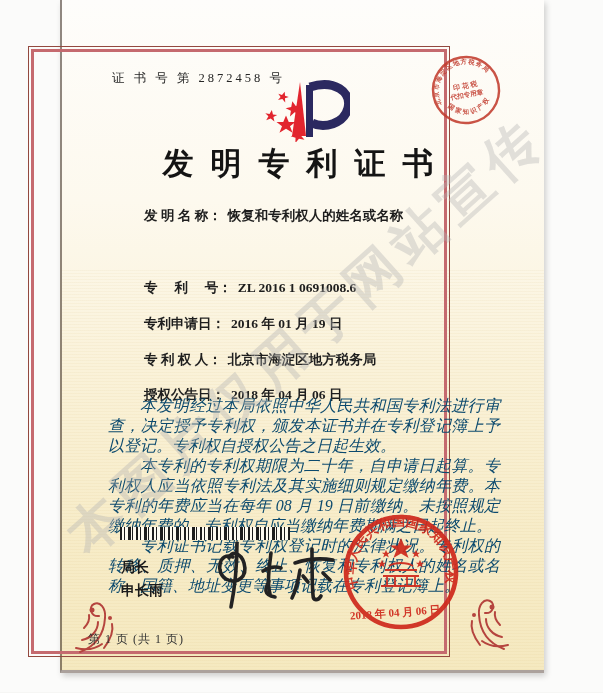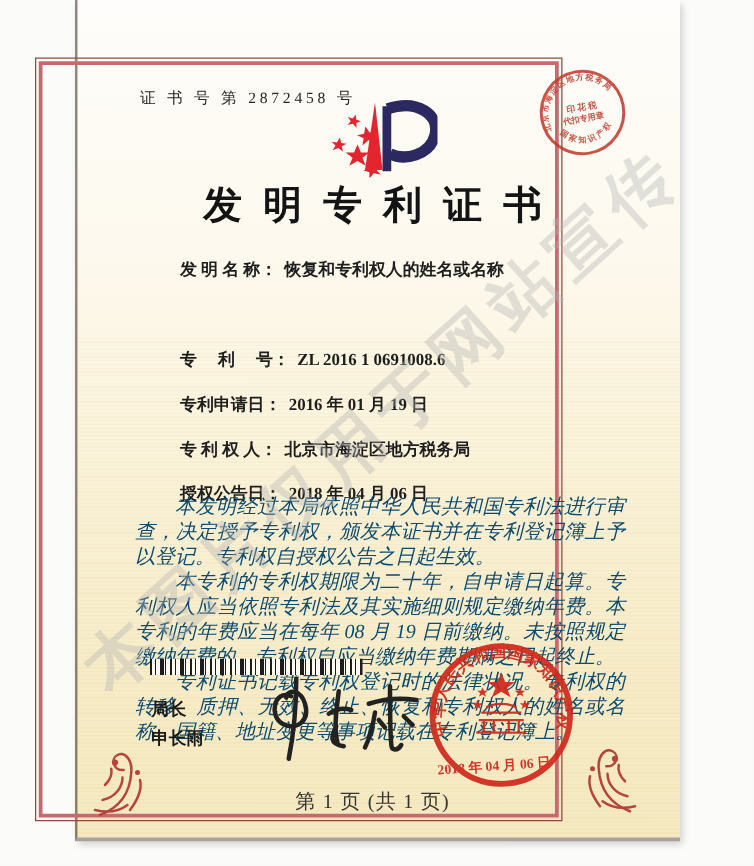--- a/index.html
+++ b/index.html
@@ -28,22 +28,22 @@
   .paras{position:absolute;left:108px;top:396px;width:392px;font-size:16px;line-height:20px;
          color:#0c4a6e;font-style:italic;}
   .paras p{margin:0;text-indent:2em;text-align:justify;}
   
   .barcode{position:absolute;left:120px;top:527px;width:170px;height:13px;
       background:repeating-linear-gradient(90deg,#1c1c1c 0 2px,#fdfaf0 2px 4px,#1c1c1c 4px 5px,#fdfaf0 5px 8px,#1c1c1c 8px 11px,#fdfaf0 11px 12px,#1c1c1c 12px 13px,#fdfaf0 13px 16px);}
   .signer{position:absolute;left:121px;top:556px;font-family:"Liberation Sans","DejaVu Sans",sans-serif;
           font-size:14px;font-weight:700;color:#1b1b1b;line-height:23px;}
   .signature{position:absolute;left:203px;top:537px;width:145px;height:80px;}
   
-  .footer{position:absolute;left:88px;top:631px;width:420px;text-align:center;
-          font-size:16px;color:#333;letter-spacing:1px;}
+  .footer{position:absolute;left:88px;top:631px;width:420px;text-align:left;
+          font-size:12px;color:#333;letter-spacing:1px;}
   
   .tax-stamp{position:absolute;left:426px;top:50px;width:80px;height:80px;opacity:.88;}
   .big-seal{position:absolute;left:338px;top:512px;width:126px;height:126px;opacity:.93;}
   
   .orn{position:absolute;width:62px;height:68px;}
   .orn-bl{left:70px;top:588px;}
   .orn-br{left:452px;top:585px;transform:scaleX(-1);}
   
   .watermark{position:absolute;left:-48px;top:300px;width:710px;text-align:center;
       transform:rotate(-42deg);font-family:"Liberation Sans","DejaVu Sans",sans-serif;

